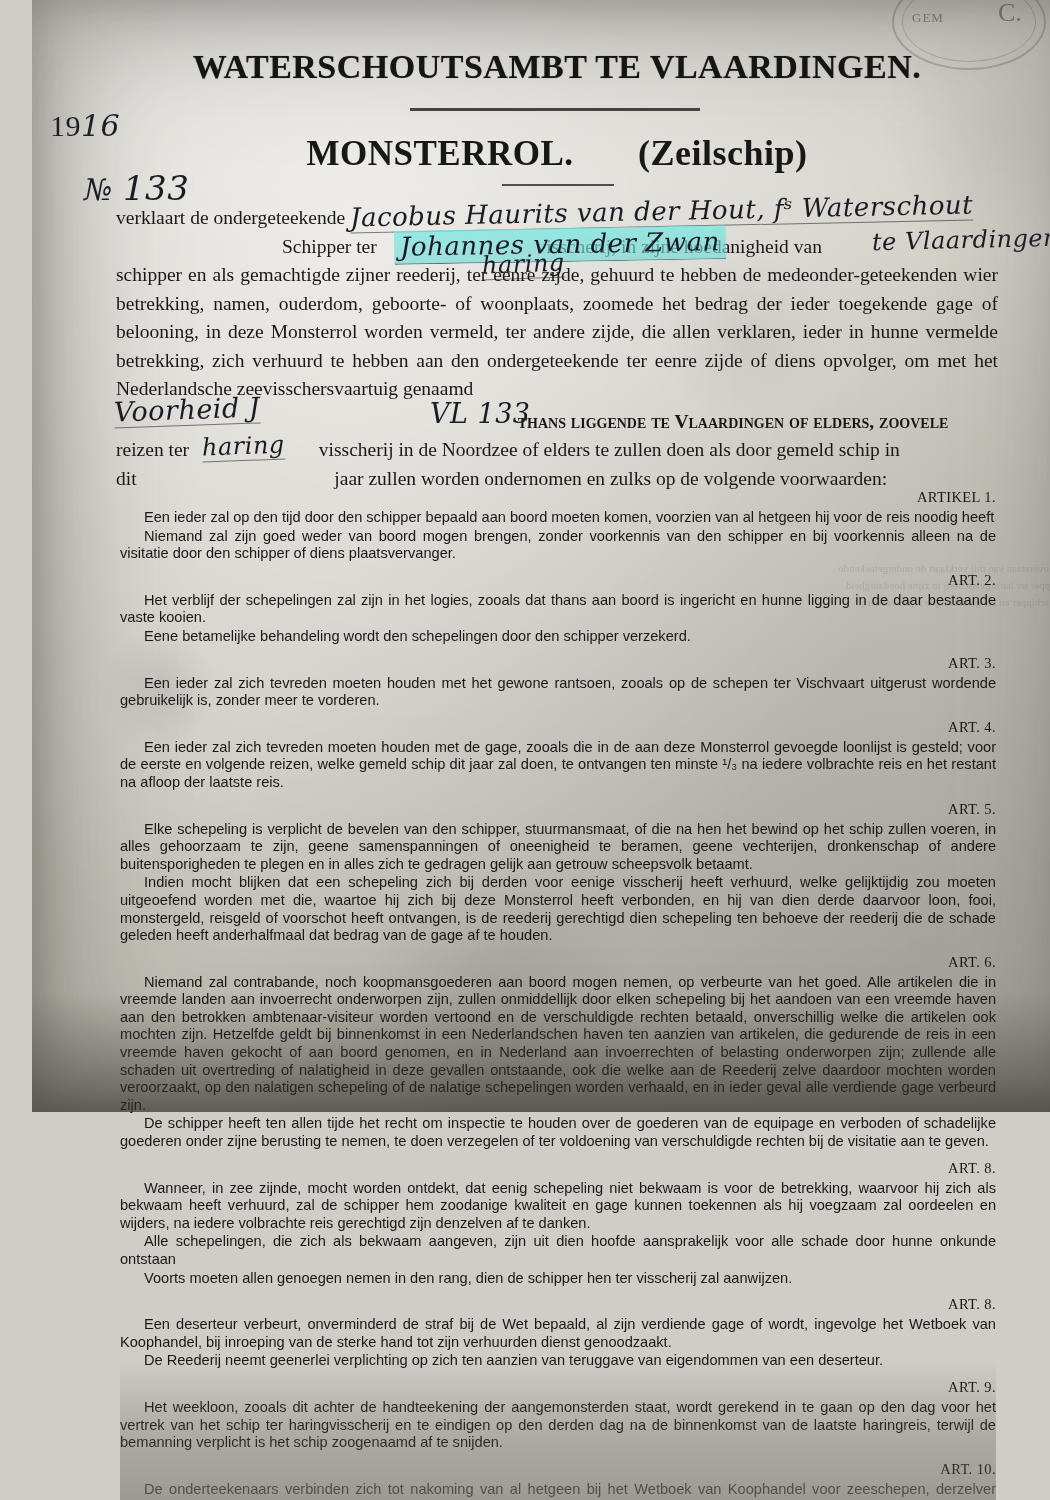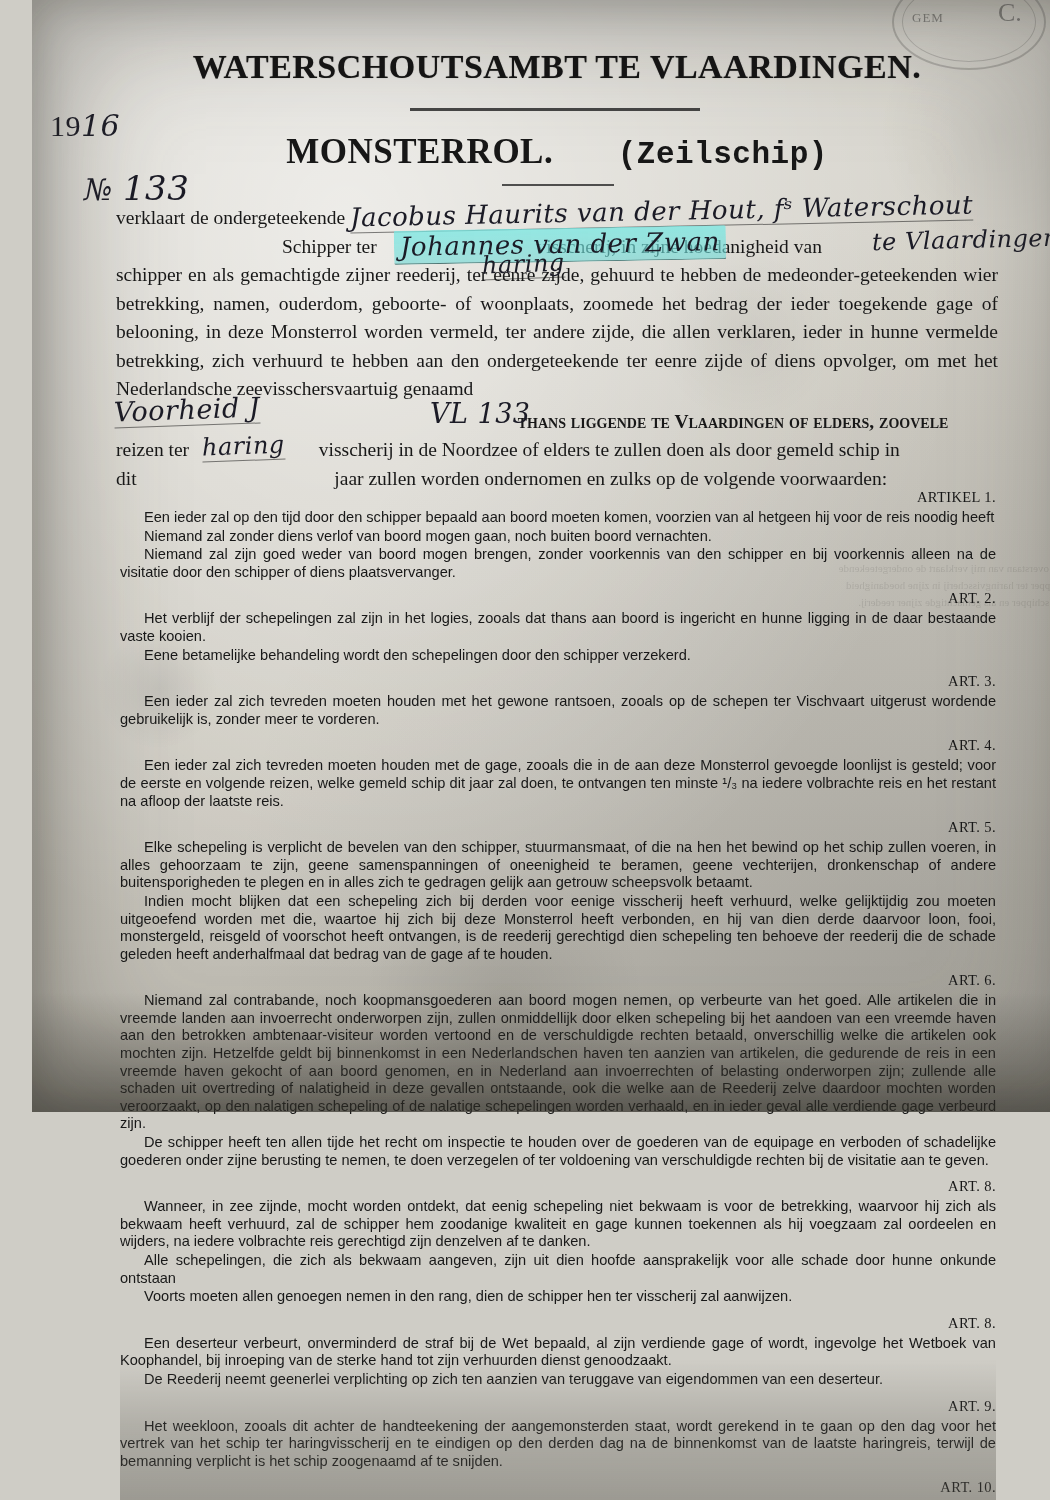--- a/index.html
+++ b/index.html
@@ -60,21 +60,21 @@
     font-size:34px;letter-spacing:.5px;font-weight:700;
     font-family:"Liberation Serif", serif;
     color:#141414;
     text-shadow:0 0 1px rgba(0,0,0,.4);
   }
   .rule1{position:absolute;top:108px;left:378px;width:290px;height:3px;background:#2a2a2a;opacity:.85;}
   .title2{
     position:absolute;top:132px;left:0;width:1050px;text-align:center;
     font-size:35px;font-weight:700;letter-spacing:.5px;
   }
-  .title2 .sub{font-size:31px;font-weight:700;font-family:Liberation Mono, monospace;}
+  .title2 .sub{font-size:36px;font-weight:700;}
   .rule2{position:absolute;top:184px;left:470px;width:112px;height:2px;background:#2a2a2a;opacity:.8;}
 
   
   .hw{
     font-family:"DejaVu Serif", serif;
     font-style:italic;
     color:#1d1d28;
     letter-spacing:.5px;
   }
   .hw-year{position:absolute;left:18px;top:108px;font-size:30px;}
@@ -201,21 +201,20 @@
   <div class="hw hw-fish1 ul">haring</div>
   <div class="hw hw-ship ul">Voorheid J</div>
   <div class="hw hw-vl">VL 133</div>
   <div class="hw hw-fish2 ul">haring</div>
 
   <div class="arts">
 
     <div>
       <div class="art-h">ARTIKEL 1.</div>
       <div class="art-p">Een ieder zal op den tijd door den schipper bepaald aan boord moeten komen, voorzien van al hetgeen hij voor de reis noodig heeft</div>
-      <div class="art-p">Niemand zal zonder diens verlof van boord mogen gaan, noch buiten boord vernachten.</div>
       <div class="art-p">Niemand zal zijn goed weder van boord mogen brengen, zonder voorkennis van den schipper en bij voorkennis alleen na de visitatie door den schipper of diens plaatsvervanger.</div>
     </div>
 
     <div>
       <div class="art-h">ART. 2.</div>
       <div class="art-p">Het verblijf der schepelingen zal zijn in het logies, zooals dat thans aan boord is ingericht en hunne ligging in de daar bestaande vaste kooien.</div>
       <div class="art-p">Eene betamelijke behandeling wordt den schepelingen door den schipper verzekerd.</div>
     </div>
 
     <div>

